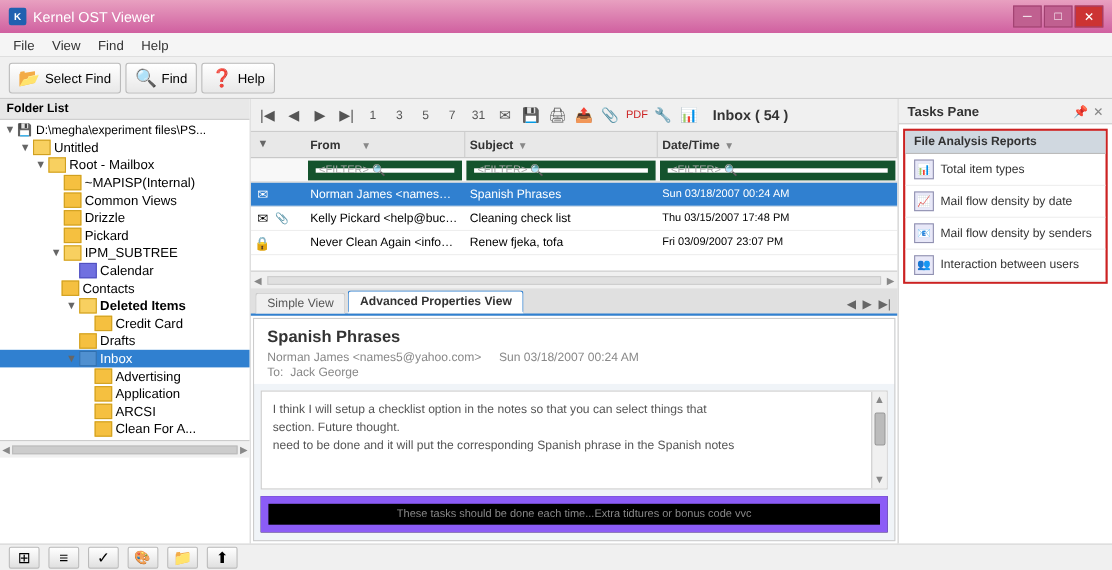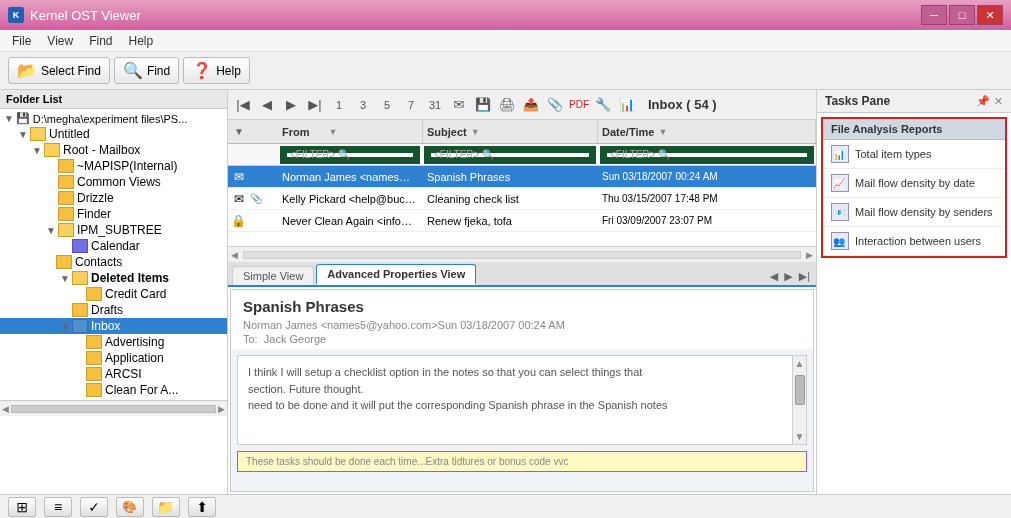--- a/index.html
+++ b/index.html
@@ -238,21 +238,21 @@
       border: 1px solid #ccc;
       margin: 2px;
       overflow: hidden;
       position: relative;
     }
     .preview-header {
       padding: 8px 12px 4px 12px;
       background: white;
     }
     .preview-subject { font-size: 15px; font-weight: bold; color: #333; margin-bottom: 4px; }
-    .preview-meta { font-size: 11px; color: #888; display: flex; gap: 0; flex-wrap: wrap; }
+    .preview-meta { font-size: 11px; color: #888; display: flex; gap: 16px; flex-wrap: wrap; }
     .preview-meta span { display: flex; gap: 4px; }
     .preview-to { font-size: 11px; color: #888; margin-top: 2px; }
     .preview-body-container {
       background: white;
       border: 1px solid #ccc;
       margin: 6px;
       height: 90px;
       overflow: hidden;
       position: relative;
     }
@@ -271,28 +271,28 @@
       background: #f0f0f0;
       border-left: 1px solid #ccc;
       display: flex;
       flex-direction: column;
       align-items: center;
     }
     .preview-scroll-up { font-size: 10px; color: #888; cursor: pointer; padding: 2px; }
     .preview-scroll-down { font-size: 10px; color: #888; cursor: pointer; padding: 2px; margin-top: auto; }
     .preview-scroll-thumb { width: 10px; height: 30px; background: #bbb; border: 1px solid #999; margin-top: 4px; border-radius: 2px; }
     .preview-footer {
-      background: #fef9c3;
-      border: 1px solid #8b5cf6;
+      background: #000000;
+      border: 7px solid #8b5cf6;
       margin: 0 6px 6px 6px;
       padding: 4px 8px;
       font-size: 10px;
       color: #888;
       display: flex;
-      justify-content: flex-start;
+      justify-content: center;
     }
     
     
     .tasks-pane {
       width: 195px;
       background: white;
       border-left: 1px solid #ccc;
       flex-shrink: 0;
     }
     .tasks-header {
@@ -428,21 +428,21 @@
 
       <div class="tree-item" style="padding-left:44px;">
         <span class="tree-expander" style="width:14px;"></span>
         <span class="tree-folder-icon"></span>
         <span class="tree-label">Drizzle</span>
       </div>
 
       <div class="tree-item" style="padding-left:44px;">
         <span class="tree-expander" style="width:14px;"></span>
         <span class="tree-folder-icon"></span>
-        <span class="tree-label">Finder</span>
+        <span class="tree-label">Pickard</span>
       </div>
 
       <div class="tree-item" style="padding-left:44px;">
         <span class="tree-expander">▼</span>
         <span class="tree-folder-icon open"></span>
         <span class="tree-label">IPM_SUBTREE</span>
       </div>
 
       <div class="tree-item" style="padding-left:58px;">
         <span class="tree-expander" style="width:14px;"></span>

